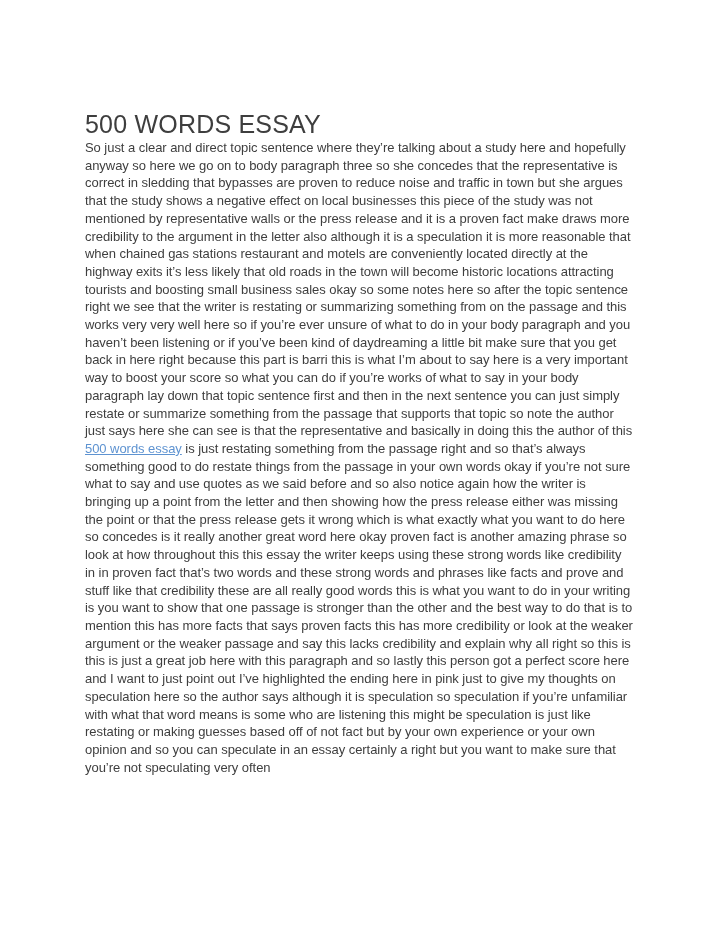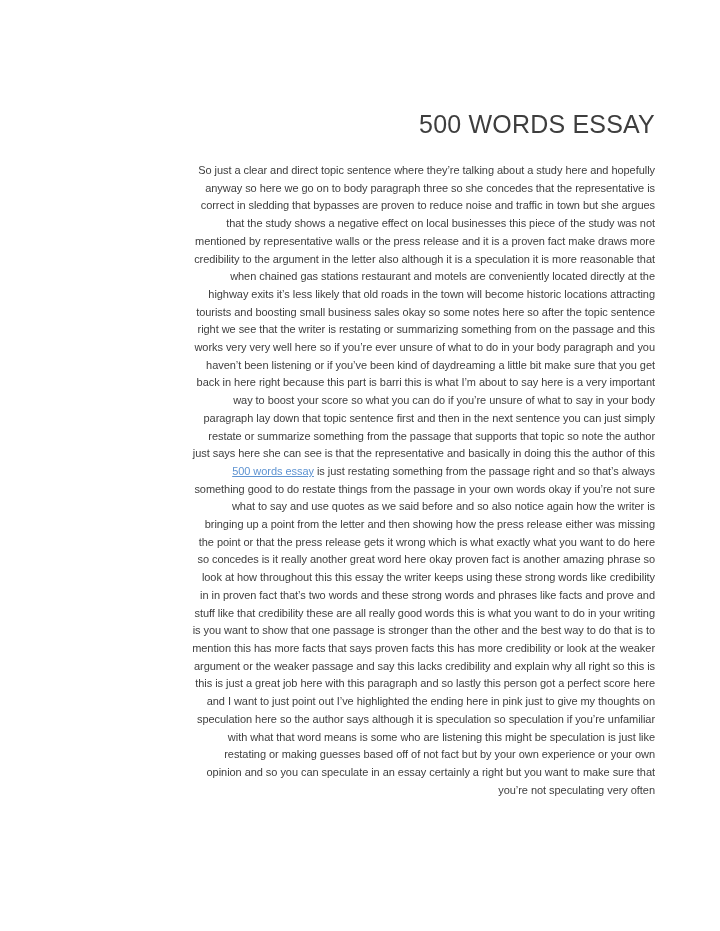--- a/index.html
+++ b/index.html
@@ -11,39 +11,38 @@
     width: 720px;
     height: 931px;
     overflow: hidden;
     font-family: "Liberation Sans", sans-serif;
   }
   .page {
     position: relative;
     width: 720px;
     height: 931px;
     background: var(--page-bg, #ffffff);
-    text-align: right;
   }
   .content {
     position: absolute;
     left: 85px;
     top: 0;
     width: 570px;
   }
   .doc-title {
     margin: 110px 0 0 0;
     font-size: 25px;
     font-weight: 400;
     line-height: 29px;
     letter-spacing: 0.2px;
     color: var(--text-color, #3e3e3e);
   }
   .paragraph {
-    margin-top: 23px;
-    font-size: 11px;
+    margin-top: 0;
+    font-size: 13px;
     line-height: 17.7px;
     letter-spacing: -0.05px;
     color: var(--text-color, #3e3e3e);
   }
   .paragraph .line {
     white-space: nowrap;
   }
   .paragraph a.essay-link {
     color: var(--link-color, #5e93d1);
     text-decoration: underline;
@@ -64,21 +63,21 @@
         <div class="line">that the study shows a negative effect on local businesses this piece of the study was not</div>
         <div class="line">mentioned by representative walls or the press release and it is a proven fact make draws more</div>
         <div class="line">credibility to the argument in the letter also although it is a speculation it is more reasonable that</div>
         <div class="line">when chained gas stations restaurant and motels are conveniently located directly at the</div>
         <div class="line">highway exits it’s less likely that old roads in the town will become historic locations attracting</div>
         <div class="line">tourists and boosting small business sales okay so some notes here so after the topic sentence</div>
         <div class="line">right we see that the writer is restating or summarizing something from on the passage and this</div>
         <div class="line">works very very well here so if you’re ever unsure of what to do in your body paragraph and you</div>
         <div class="line">haven’t been listening or if you’ve been kind of daydreaming a little bit make sure that you get</div>
         <div class="line">back in here right because this part is barri this is what I’m about to say here is a very important</div>
-        <div class="line">way to boost your score so what you can do if you’re unsure of what to say in your body</div>
+        <div class="line">way to boost your score so what you can do if you’re works of what to say in your body</div>
         <div class="line">paragraph lay down that topic sentence first and then in the next sentence you can just simply</div>
         <div class="line">restate or summarize something from the passage that supports that topic so note the author</div>
         <div class="line">just says here she can see is that the representative and basically in doing this the author of this</div>
         <div class="line"><a class="essay-link">500 words essay</a> is just restating something from the passage right and so that’s always</div>
         <div class="line">something good to do restate things from the passage in your own words okay if you’re not sure</div>
         <div class="line">what to say and use quotes as we said before and so also notice again how the writer is</div>
         <div class="line">bringing up a point from the letter and then showing how the press release either was missing</div>
         <div class="line">the point or that the press release gets it wrong which is what exactly what you want to do here</div>
         <div class="line">so concedes is it really another great word here okay proven fact is another amazing phrase so</div>
         <div class="line">look at how throughout this this essay the writer keeps using these strong words like credibility</div>

